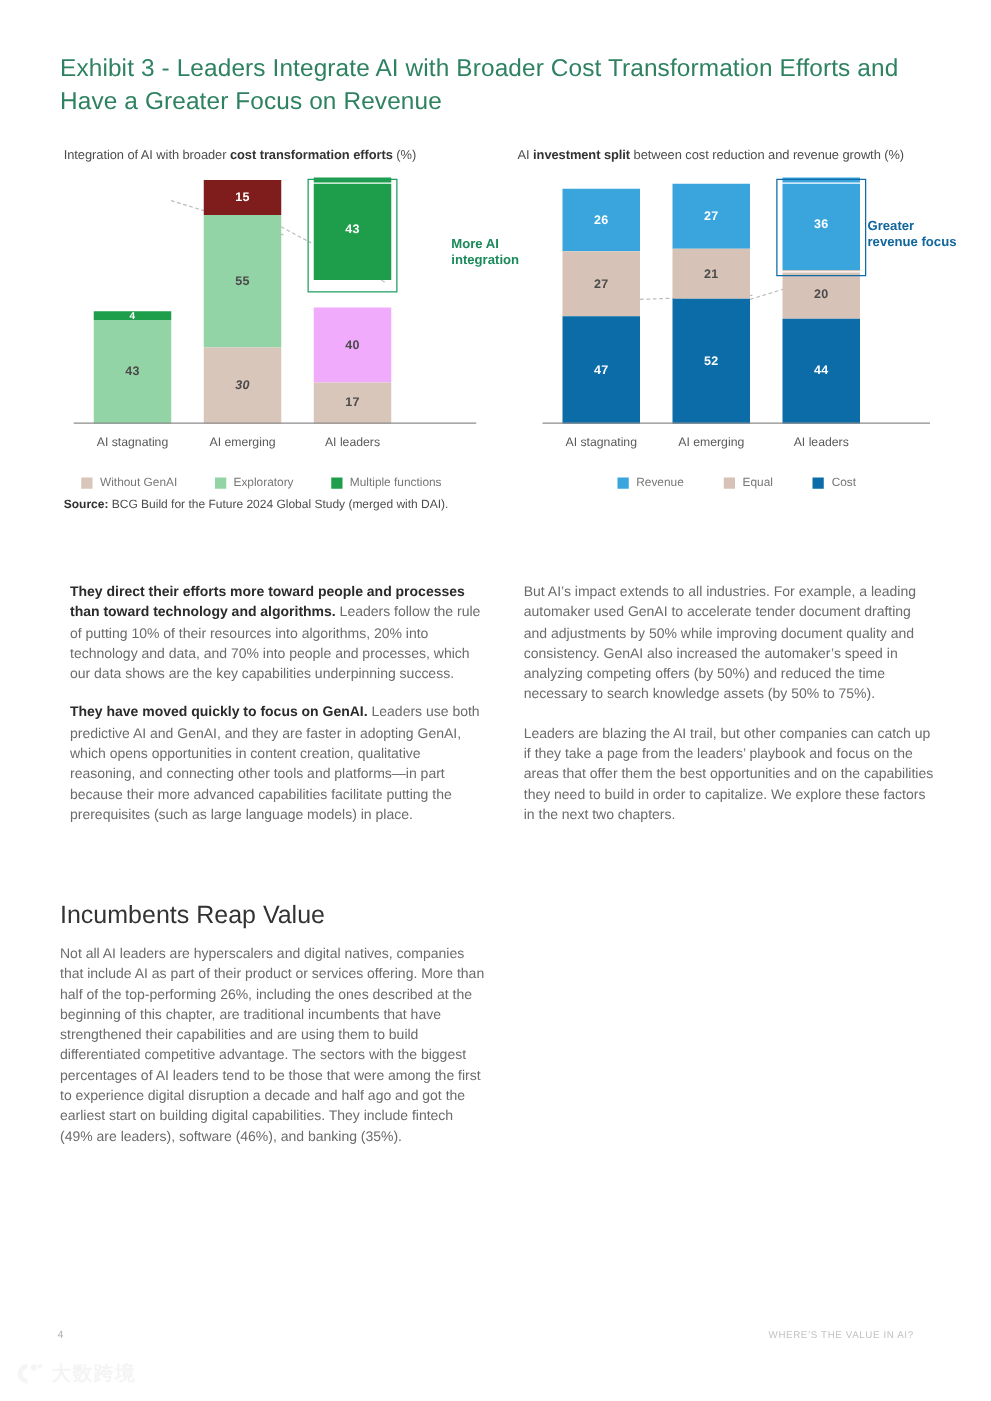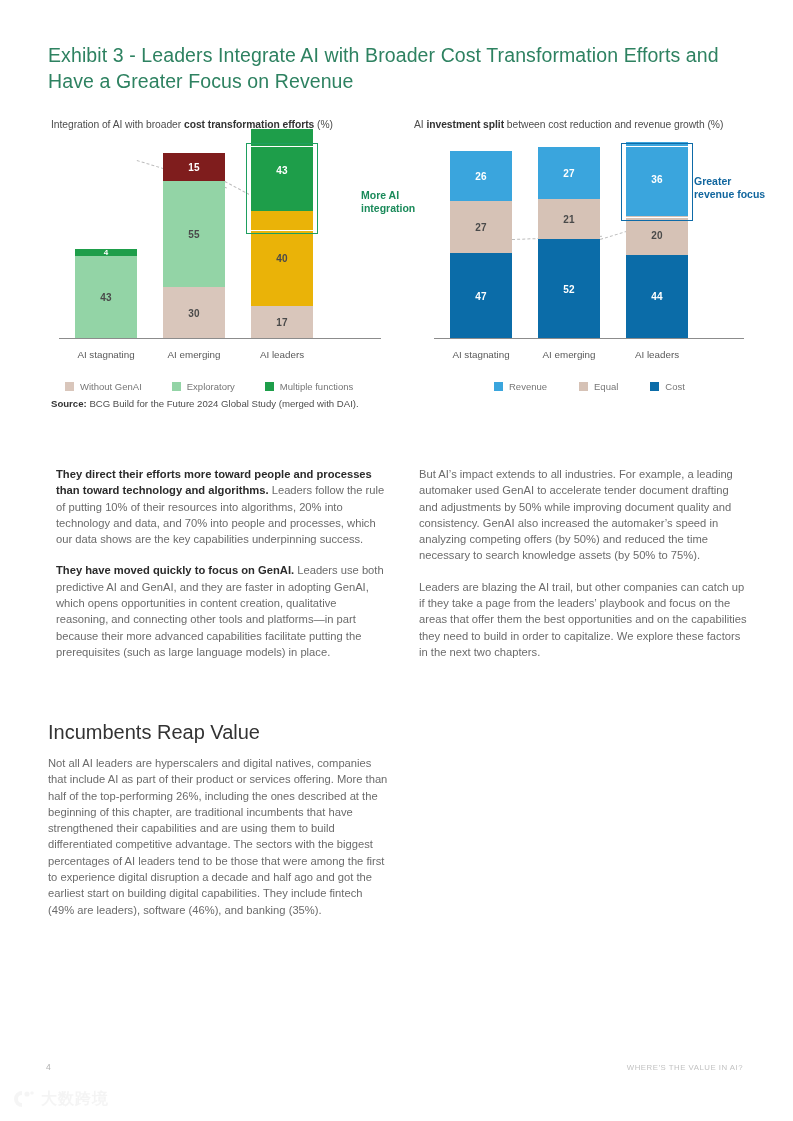--- a/index.html
+++ b/index.html
@@ -92,21 +92,21 @@
   .section-head{
     position:absolute;left:48px;top:721px;width:340px;
     font-size:20px;color:#333;font-weight:400;
   }
   .section-body{position:absolute;left:48px;top:755px;width:340px;
     font-size:11.2px;line-height:16.3px;color:#6b6b6b;}
   .section-body p{margin:0;}
 
   
   .footer-page{position:absolute;left:46px;top:1062px;font-size:8.5px;color:#b0b0b0;}
-  .footer-right{position:absolute;right:50px;top:1063px;font-size:7.8px;color:#c2c2c2;letter-spacing:.5px;}
+  .footer-right{position:absolute;right:62px;top:1063px;font-size:7.8px;color:#c2c2c2;letter-spacing:.5px;}
 
   .watermark{position:absolute;left:8px;top:1088px;display:flex;align-items:center;opacity:.5;}
   .wm-mark{width:28px;height:22px;margin-right:5px;position:relative;}
   .wm-text{font-size:16px;color:#eaeaea;font-weight:bold;letter-spacing:1px;}
 </style>
 </head>
 <body>
 
 <div class="page">
 
@@ -132,30 +132,30 @@
         </div>
       </div>
 
       <div class="bargroup g1">
         <div class="seg" style="height:28px;background:#7f1d1d;">
           <span style="color:#ffffff;">15</span>
         </div>
         <div class="seg" style="height:105.6px;background:#93d4a6;">
           <span style="color:#4a4a4a;">55</span>
         </div>
-        <div class="seg" style="height:52px;background:#d9c6bb;">
+        <div class="seg" style="height:61px;background:#d9c6bb;font-style:italic;">
           <span style="color:#4a4a4a;">30</span>
         </div>
       </div>
 
       <div class="bargroup g2">
         <div class="seg" style="height:82.6px;background:#1e9e4a;">
           <span style="color:#ffffff;">43</span>
         </div>
-        <div class="seg" style="height:95px;background:#eab308;">
+        <div class="seg" style="height:60px;background:#f0abfc;margin-top:22px;">
           <span style="color:#4a4a4a;">40</span>
         </div>
         <div class="seg" style="height:32.6px;background:#d9c6bb;">
           <span style="color:#4a4a4a;">17</span>
         </div>
       </div>
 
       <div class="hl-box hl-outer" style="left:195px;top:-4px;width:72px;height:91px;"></div>
       <div class="hl-box hl-inner" style="left:198px;top:-1px;width:66px;height:85px;"></div>
 

